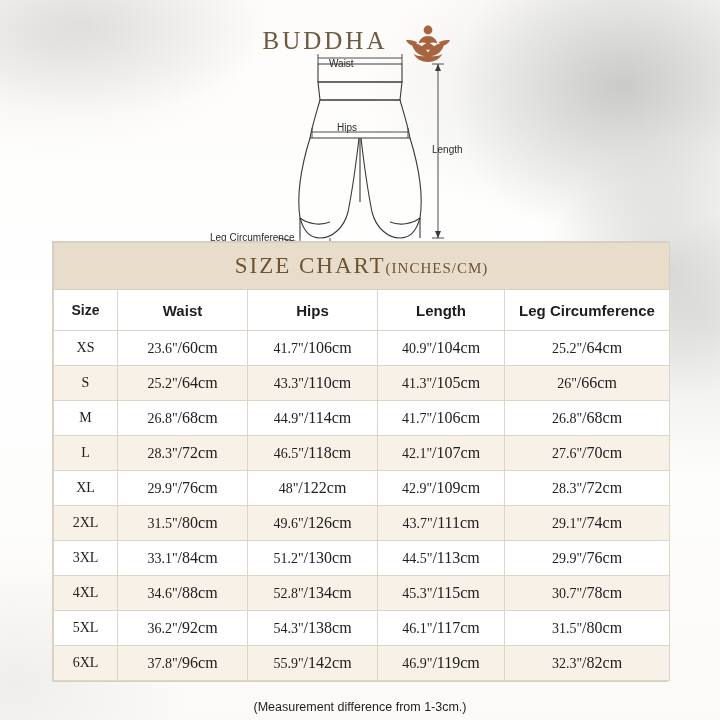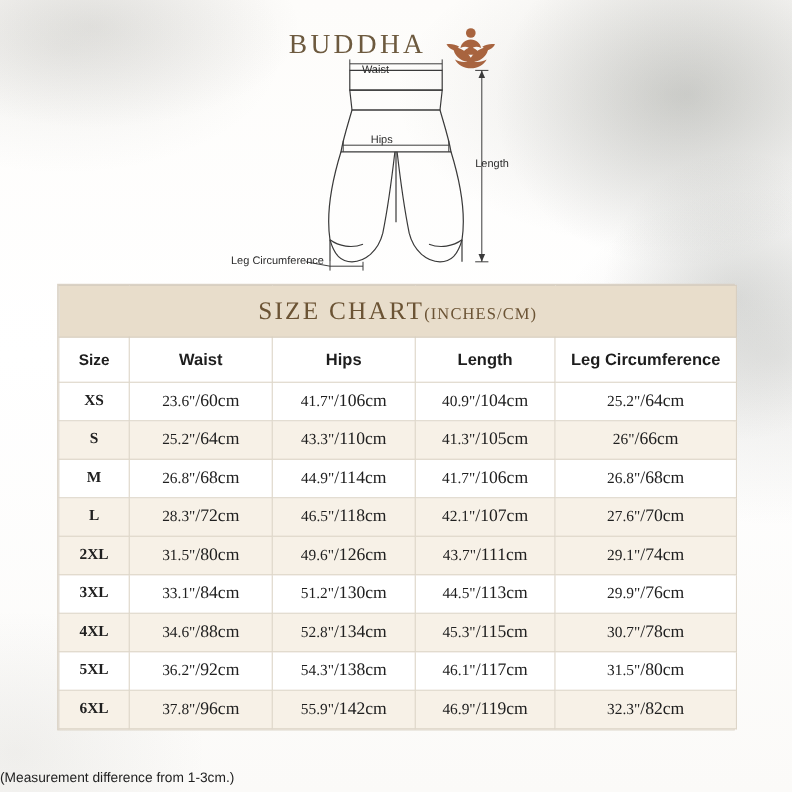--- a/index.html
+++ b/index.html
@@ -86,21 +86,21 @@
   }
   .lbl-waist { top: 6px; left: 133px; }
   .lbl-hips  { top: 70px; left: 141px; }
   .lbl-length{ top: 92px; left: 236px; }
   .lbl-leg   { top: 180px; left: 14px; }
 
   
   .chart {
     position: absolute;
     left: 52px;
-    top: 258px;
+    top: 241px;
     width: 616px;
     border: 1px solid #d8cfc1;
     border-collapse: collapse;
     box-sizing: border-box;
   }
   table.size-table {
     border-collapse: collapse;
     width: 616px;
     table-layout: fixed;
   }
@@ -138,28 +138,28 @@
     font-size: 14px;
     color: #202020;
     font-family: "Liberation Serif", serif;
   }
   .row-odd td { background: #ffffff; }
   .row-even td { background: #f7f1e7; }
   .cell-size {
     font-family: "Liberation Sans", sans-serif;
     font-size: 14px;
     color: #1b1b1b;
-    font-weight: bold;
   }
   .unit { font-size: 16px; }
   .footnote {
     position: absolute;
     left: 0;
     top: 700px;
     width: 720px;
+    text-align: center;
     font-size: 12.5px;
     color: #1f1f1f;
     font-family: "Liberation Sans", sans-serif;
   }
   col.c-size { width: 64px; }
   col.c-waist { width: 130px; }
   col.c-hips { width: 130px; }
   col.c-length { width: 127px; }
   col.c-leg { width: 165px; }
 </style>
@@ -281,20 +281,27 @@
           <td><span>41.7"</span><span class="unit">/106cm</span></td>
           <td><span>26.8"</span><span class="unit">/68cm</span></td>
         </tr>
         <tr class="body-row row-even">
           <td class="cell-size">L</td>
           <td><span>28.3"</span><span class="unit">/72cm</span></td>
           <td><span>46.5"</span><span class="unit">/118cm</span></td>
           <td><span>42.1"</span><span class="unit">/107cm</span></td>
           <td><span>27.6"</span><span class="unit">/70cm</span></td>
         </tr>
+        <tr class="body-row row-odd">
+          <td class="cell-size">XL</td>
+          <td><span>29.9"</span><span class="unit">/76cm</span></td>
+          <td><span>48"</span><span class="unit">/122cm</span></td>
+          <td><span>42.9"</span><span class="unit">/109cm</span></td>
+          <td><span>28.3"</span><span class="unit">/72cm</span></td>
+        </tr>
         <tr class="body-row row-even">
           <td class="cell-size">2XL</td>
           <td><span>31.5"</span><span class="unit">/80cm</span></td>
           <td><span>49.6"</span><span class="unit">/126cm</span></td>
           <td><span>43.7"</span><span class="unit">/111cm</span></td>
           <td><span>29.1"</span><span class="unit">/74cm</span></td>
         </tr>
         <tr class="body-row row-odd">
           <td class="cell-size">3XL</td>
           <td><span>33.1"</span><span class="unit">/84cm</span></td>

